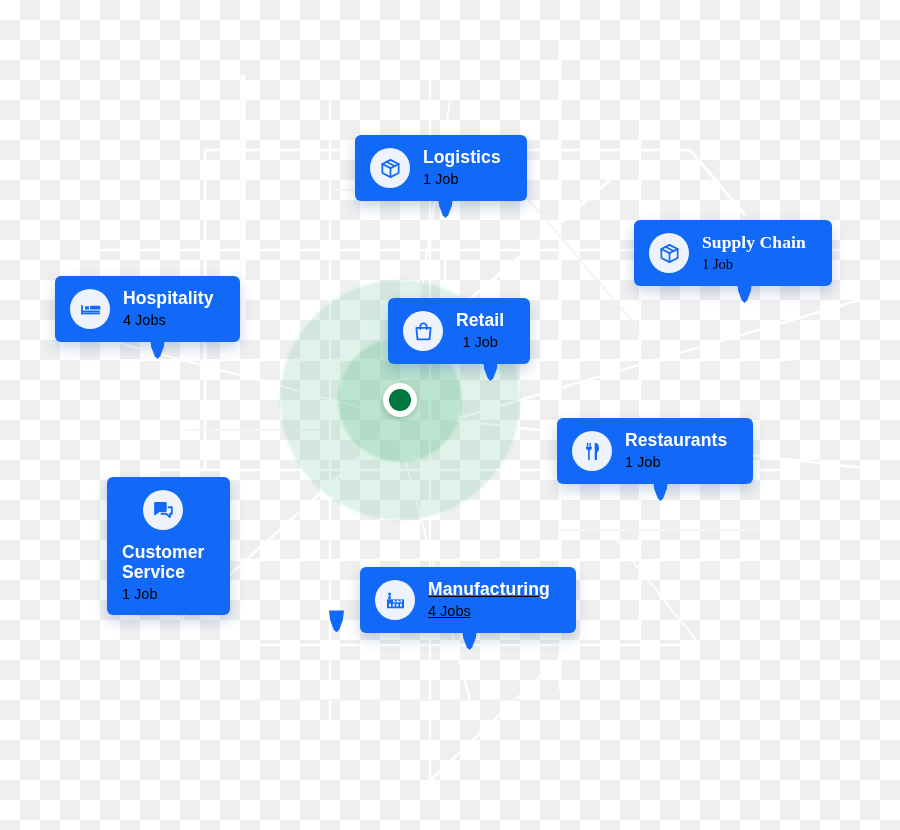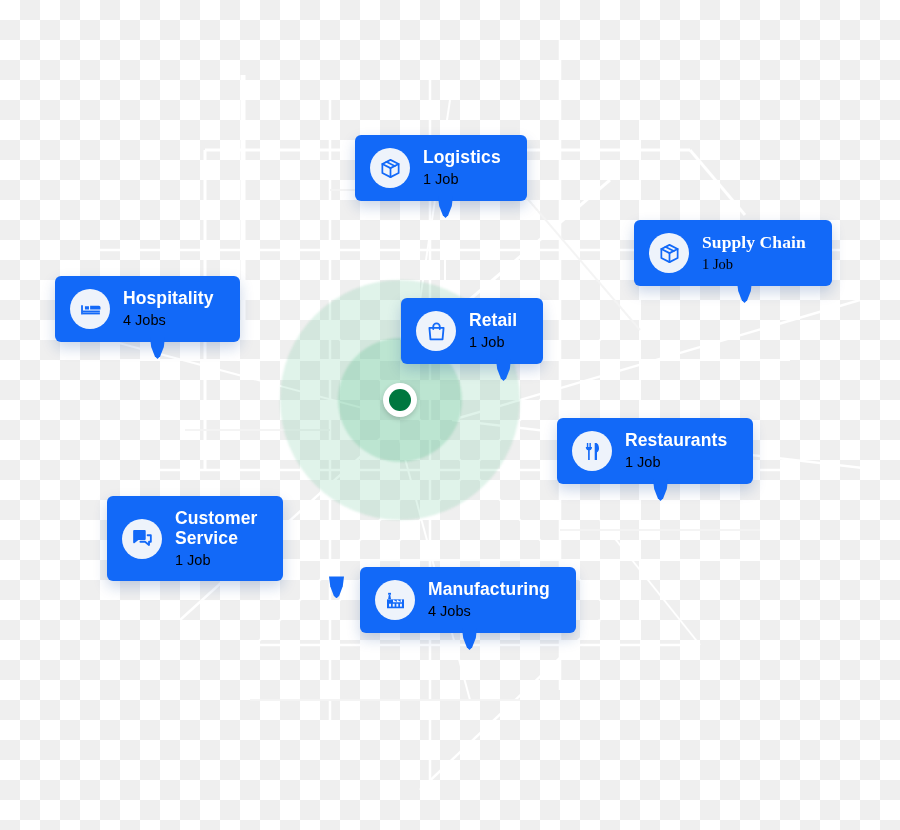--- a/index.html
+++ b/index.html
@@ -134,24 +134,24 @@
     height: 22px;
     background: #1269f8;
     border-radius: 0 0 50% 50% / 0 0 70% 70%;
     clip-path: polygon(0% 0%, 100% 0%, 92% 45%, 68% 88%, 50% 100%, 32% 88%, 8% 45%);
   }
 
   
   #pill-logistics        { left: 355px; top: 135px; }
   #pill-supply-chain     { left: 634px; top: 220px; font-family: Liberation Serif, serif; }
   #pill-hospitality      { left: 55px;  top: 276px; }
-  #pill-retail           { left: 401px; top: 298px; }
+  #pill-retail           { left: 388px; top: 298px; text-align: center; }
   #pill-restaurants      { left: 557px; top: 418px; }
-  #pill-customer-service { left: 107px; top: 496px; }
-  #pill-manufacturing    { left: 360px; top: 567px; }
+  #pill-customer-service { left: 107px; top: 477px; flex-direction: column; }
+  #pill-manufacturing    { left: 360px; top: 567px; text-decoration: underline; }
 
   #pill-logistics        .tail { left: 83px; }
   #pill-supply-chain     .tail { left: 103px; }
   #pill-hospitality      .tail { left: 95px; }
   #pill-retail           .tail { left: 95px; }
   #pill-restaurants      .tail { left: 96px; }
   #pill-customer-service .tail { left: 222px; }
   #pill-manufacturing    .tail { left: 102px; }
 </style>
 </head>

